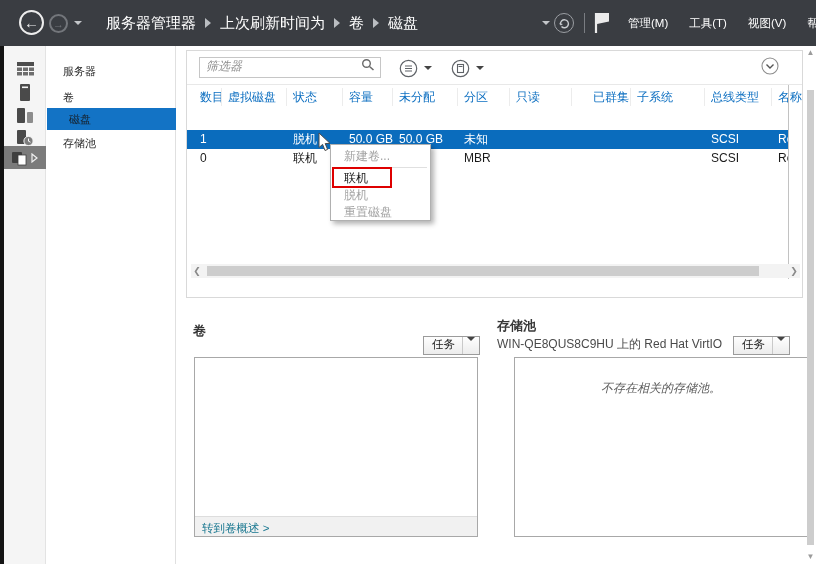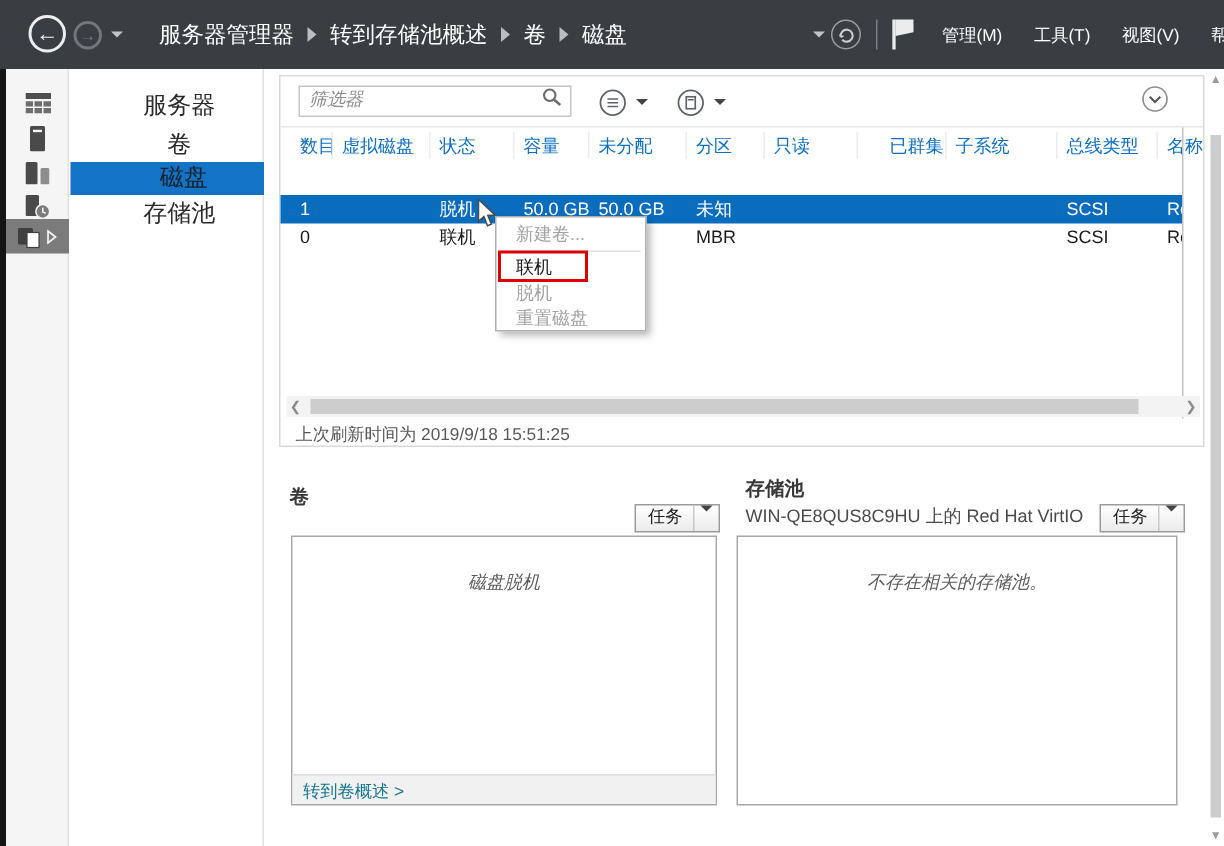--- a/index.html
+++ b/index.html
@@ -23,21 +23,21 @@
   .tb-sep{position:absolute;left:584px;top:13px;width:1px;height:20px;background:#7a7d82;}
   .flag-btn{position:absolute;left:594px;top:12px;width:16px;height:22px;cursor:pointer;}
   .menubar{position:absolute;left:628px;top:0;height:46px;display:flex;align-items:center;gap:21px;font-size:11.5px;color:#fff;}
   .menubar span{cursor:pointer;white-space:nowrap;}
   
   .edge-strip{position:absolute;left:0;top:46px;width:4px;height:518px;background:#141414;}
   .icon-rail{position:absolute;left:4px;top:46px;width:42px;height:518px;background:#f5f5f5;border-right:1px solid #e3e3e3;box-sizing:border-box;}
   .rail-icon{position:absolute;left:0;width:42px;height:21px;display:flex;align-items:center;justify-content:center;cursor:pointer;}
   .rail-sel{position:absolute;left:0;top:100px;width:42px;height:23px;background:#7b7b7b;display:flex;align-items:center;justify-content:center;gap:3px;cursor:pointer;}
   .navpane{position:absolute;left:47px;top:46px;width:129px;height:518px;background:#fff;border-right:1px solid #e0e0e0;box-sizing:border-box;}
-  .nav-item{position:absolute;left:0;width:129px;height:22px;line-height:22px;padding-left:16px;font-size:16px;color:#2a2a2a;cursor:pointer;box-sizing:border-box;text-align:center;}
+  .nav-item{position:absolute;left:0;width:129px;height:22px;line-height:22px;padding-left:16px;font-size:11px;color:#2a2a2a;cursor:pointer;box-sizing:border-box;}
   .nav-item.sel{background:#1373c5;color:#16202a;padding-left:22px;width:129px;}
   
   .disks-panel{position:absolute;left:186px;top:50px;width:617px;height:248px;background:#fff;border:1px solid #d9d9d9;box-sizing:border-box;}
   .filter-box{position:absolute;left:12px;top:6px;width:182px;height:21px;border:1px solid #c6c6c6;box-sizing:border-box;display:flex;align-items:flex-start;cursor:text;background:#fff;}
   .filter-ph{font-style:italic;color:#8c8c8c;font-size:12px;padding-left:6px;flex:1;}
   .split-btn{position:absolute;top:7px;height:20px;display:flex;align-items:center;gap:6px;cursor:pointer;}
   .collapse-btn{position:absolute;left:574px;top:6px;cursor:pointer;}
   .toolbar-line{position:absolute;left:0;top:33px;width:615px;height:1px;background:#e8e8e8;}
   .thead{position:absolute;left:0;top:36px;width:601px;height:20px;}
   .th{position:absolute;top:0;line-height:20px;font-size:12px;color:#0d6fc1;white-space:nowrap;cursor:pointer;}
@@ -85,21 +85,21 @@
       <span>←</span>
     </div>
   <div class="circle-btn fwd-btn">
       <span>→</span>
     </div>
   <div class="caret-down tb-caret1"></div>
 
   <div class="breadcrumb">
     <span class="crumb">服务器管理器</span>
     <span class="crumb-sep"></span>
-    <span class="crumb">转到存储池概述</span>
+    <span class="crumb">上次刷新时间为</span>
     <span class="crumb-sep"></span>
     <span class="crumb">卷</span>
     <span class="crumb-sep"></span>
     <span class="crumb">磁盘</span>
   </div>
 
   <div class="caret-down tb-caret2"></div>
   <div class="circle-btn refresh-btn">
     <svg width="12" height="12" viewBox="0 0 12 12">
       <path d="M2.5 7.5 a4 4 0 1 1 1 2" fill="none" stroke="#c9ccd0" stroke-width="1.4"></path>
@@ -247,21 +247,20 @@
     <span class="cell" style="left:524px;">SCSI</span>
     <span class="cell" style="left:591px;">Red</span>
   </div>
 
   <div class="hscroll">
     <span class="hs-arrow" style="left:0;">❮</span>
     <div class="hs-thumb"></div>
     <span class="hs-arrow" style="right:0;">❯</span>
   </div>
 
-  <div class="refresh-status">上次刷新时间为 2019/9/18 15:51:25</div>
 </div>
 
 <div class="ctx-menu">
   <div style="height:3px;"></div>
   <div class="ctx-item disabled">新建卷...</div>
   <div class="ctx-sep"></div>
   <div class="ctx-item enabled">联机</div>
   <div class="ctx-item disabled">脱机</div>
   <div class="ctx-item disabled">重置磁盘</div>
   <div class="red-box"></div>
@@ -273,36 +272,35 @@
 
 <div class="tile-title" style="left:193px;top:322px;">卷</div>
 <div class="tasks-btn" style="left:423px;top:336px;">
   <span class="lbl">任务</span>
   <span class="vsep"></span>
   <span class="car">
       <span class="caret-down" style="border-top-color:#444;"></span>
     </span>
 </div>
 <div class="tile-box" style="left:194px;top:357px;width:284px;height:180px;">
-  <div class="tile-msg">磁盘脱机</div>
   <div class="tile-footer">
     <span class="tile-link">转到卷概述 &gt;</span>
   </div>
 </div>
 
 <div class="tile-title" style="left:497px;top:317px;">存储池</div>
 <div class="tile-sub" style="left:497px;top:336px;">WIN-QE8QUS8C9HU 上的 Red Hat VirtIO</div>
 <div class="tasks-btn" style="left:733px;top:336px;">
   <span class="lbl">任务</span>
   <span class="vsep"></span>
   <span class="car">
       <span class="caret-down" style="border-top-color:#444;"></span>
     </span>
 </div>
-<div class="tile-box" style="left:491px;top:357px;width:294px;height:180px;">
+<div class="tile-box" style="left:514px;top:357px;width:294px;height:180px;">
   <div class="tile-msg">不存在相关的存储池。</div>
 </div>
 
 <div class="win-scroll">
   <span class="ws-arrow" style="top:0;">▲</span>
   <div class="ws-thumb"></div>
   <span class="ws-arrow" style="bottom:0;">▼</span>
 </div>
 
 </body></html>

